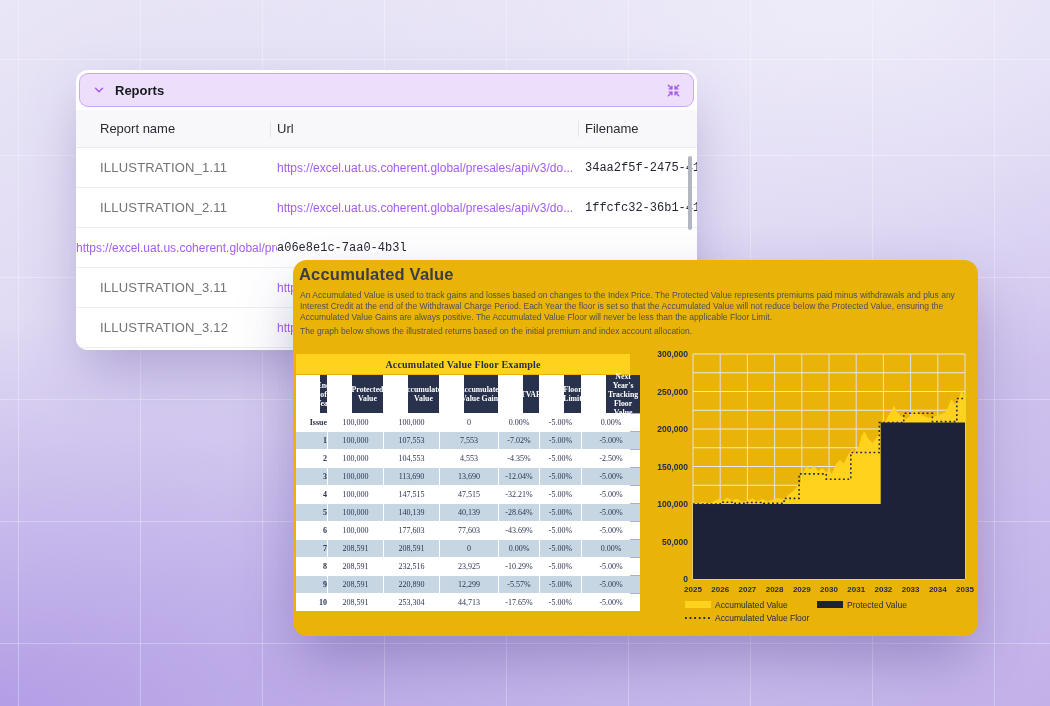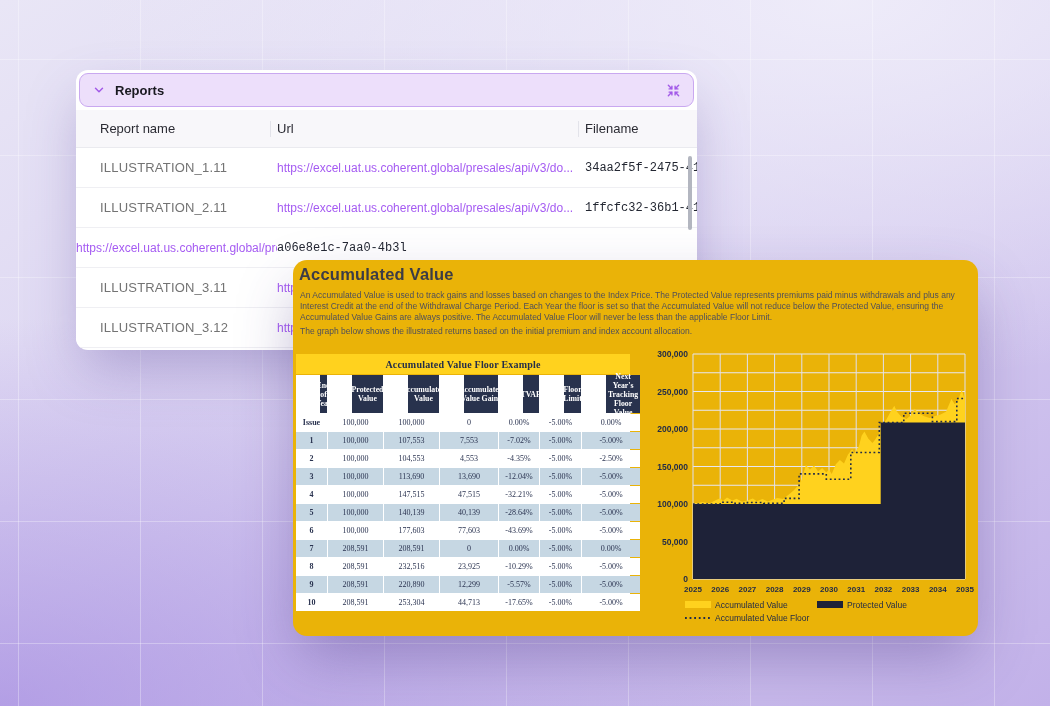--- a/index.html
+++ b/index.html
@@ -59,21 +59,21 @@
   .doc-p2{top:66px;}
   
   .floor-table{position:absolute;left:3px;top:94px;width:334px;font-family:Liberation Serif, serif;}
   .ft-title{height:20px;background:#FFD21E;color:#242E4A;font-size:10px;font-weight:700;
     display:flex;align-items:center;justify-content:center;letter-spacing:.2px;}
   .ft-grid{margin-top:1px;display:grid;grid-template-columns:31px 55px 55px 58px 40px 41px 1fr;gap:1px;background:#fff;}
   .ft-h{background:#28324D;color:#fff;font-size:7.8px;font-weight:700;text-align:center;
     height:38px;display:flex;align-items:center;justify-content:center;line-height:9px;padding:14px 2px;box-sizing:border-box;margin-left:24px;}
   .ft-c{font-size:8px;color:#2A3350;text-align:center;padding:4px 0;background:#fff;}
   .ft-c.alt{background:#C6D7E3;}
-  .ft-c.first{font-weight:700;}
+  .ft-c.first{font-weight:700;text-align:right;}
   
   .chart-block{position:absolute;left:350px;top:86px;width:332px;height:288px;}
 </style>
 </head>
 <body>
 
 <div class="reports-panel">
   <div class="reports-header">
     <span class="chev">
       <svg width="14" height="14" viewBox="0 0 16 16">

